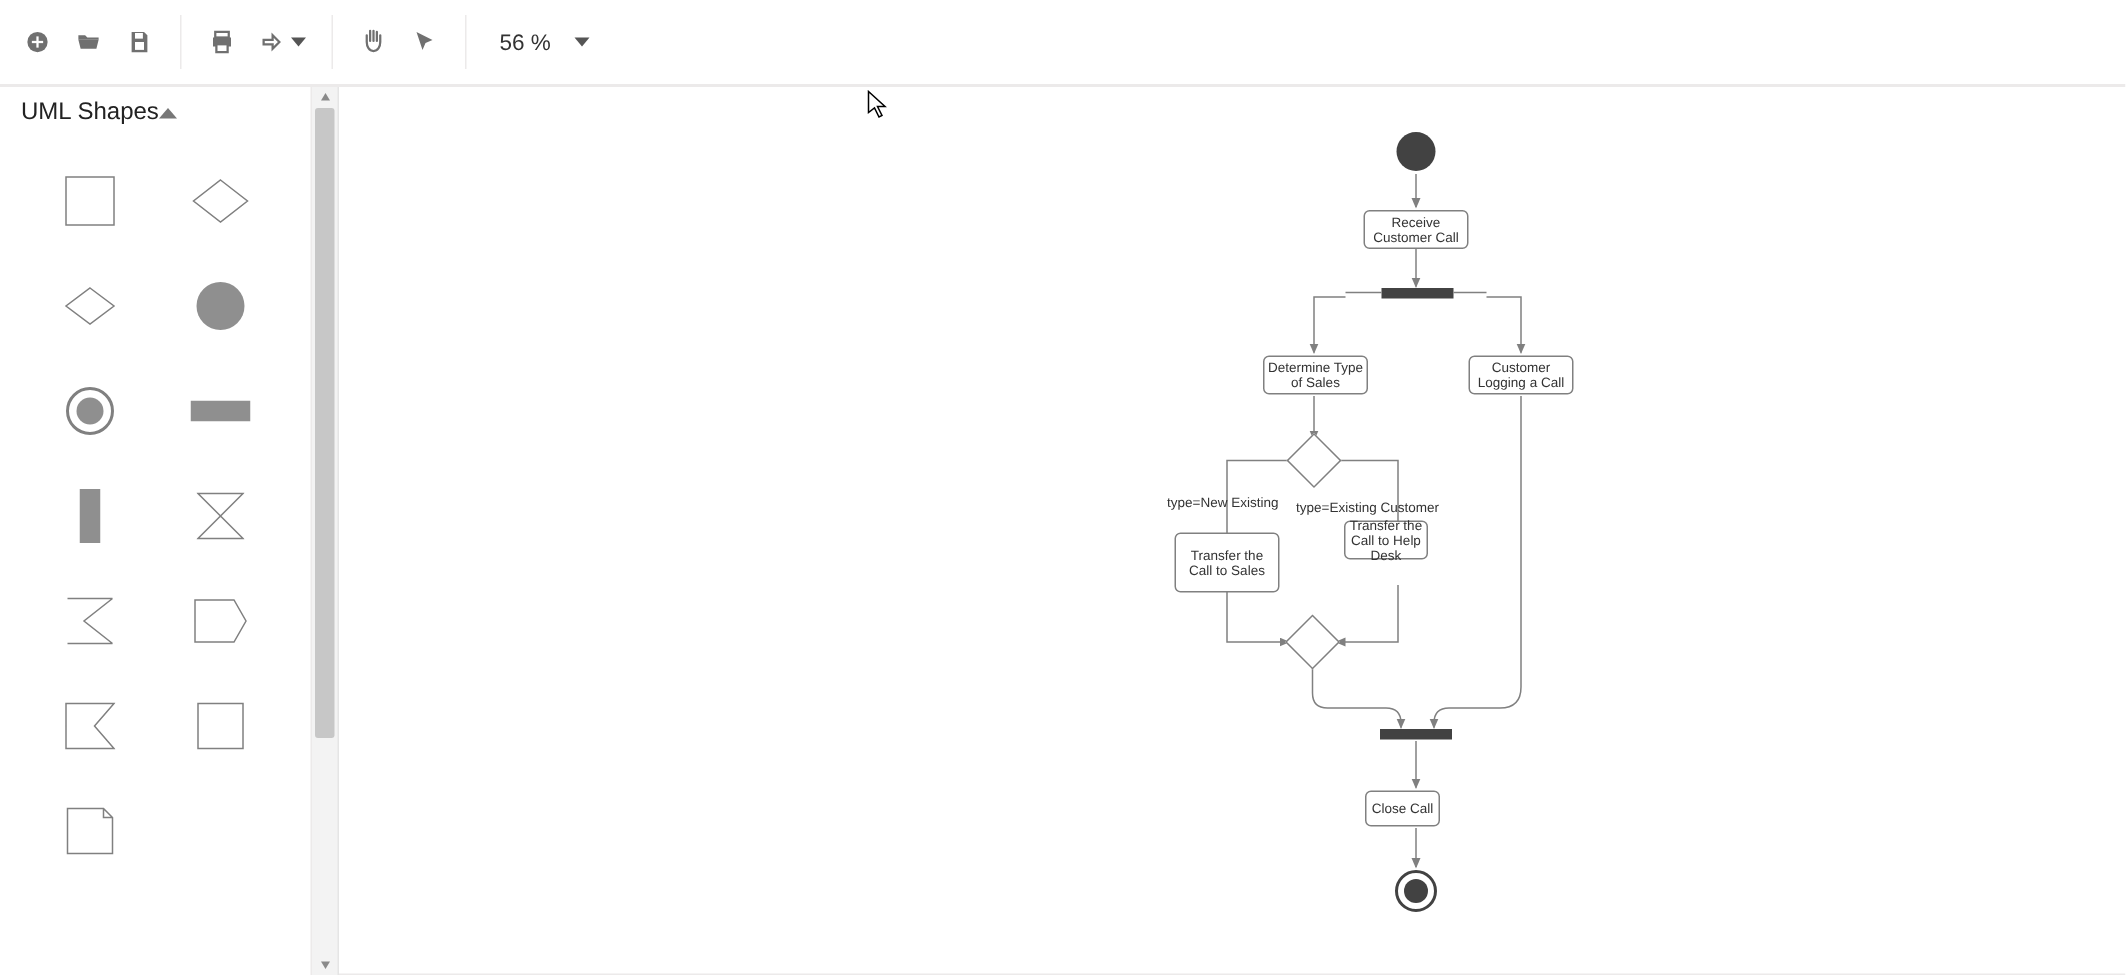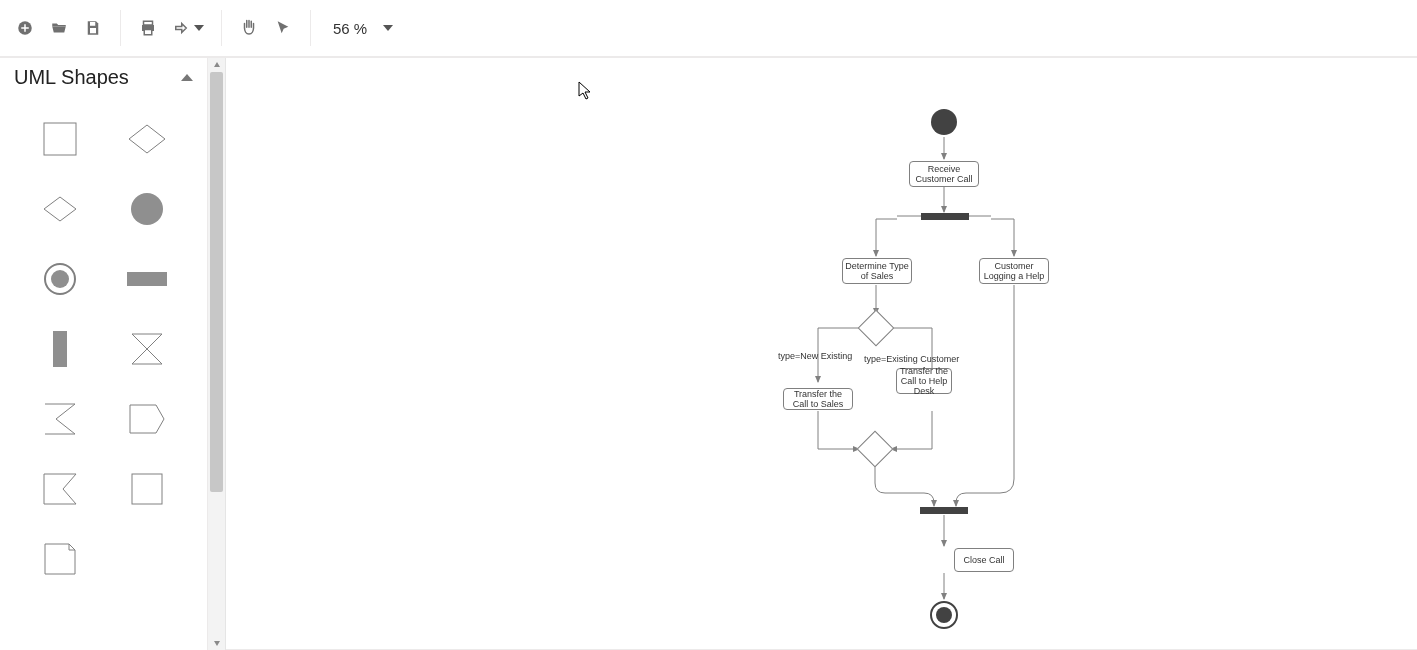--- a/index.html
+++ b/index.html
@@ -30,22 +30,22 @@
 
   
   .side {
     width: 208px;
     border-right:1px solid #eceaea;
     height:100%;
     background:#fff;
     position:relative;
   }
   .side-head {
-    display:flex; align-items:center; justify-content:space-between;
-    padding:8px 14px 6px 14px; font-size:20px; color:#222;
+    display:flex; align-items:center; 
+    padding:8px 14px 6px 14px; font-size:16px; color:#222;
   }
   .chev-up { width:0;height:0;border-left:6px solid transparent;border-right:6px solid transparent;border-bottom:7px solid #777; }
   .shape-grid {
     display:grid; grid-template-columns: 1fr 1fr;
     justify-items:center; align-items:center;
     row-gap: 30px; padding: 24px 16px;
   }
   .shape-slot{ width:60px; height:40px; display:flex; align-items:center; justify-content:center; cursor:grab;}
 
   
@@ -56,21 +56,20 @@
   }
   .vstrip .arrow{height:14px;width:100%;display:flex;align-items:center;justify-content:center;}
   .vstrip .arrow svg{fill:#8a8a8a;}
   .vstrip .track{flex:1;width:100%;position:relative;}
   .vstrip .thumb{position:absolute;top:0;left:2px;right:2px;height:420px;background:#c7c7c7;border-radius:2px;}
 
   
   .canvas {
     flex:1; position:relative; background:#fff; overflow:hidden;
     border-bottom:1px solid #eceaea;
-    margin-top:21px;
   }
   .canvas-inner { position:absolute; inset:0; }
 
   
   .act {
     position:absolute;
     border:1px solid #808080;
     border-radius:4px;
     background:#fff;
     font-size:9px;
@@ -298,40 +297,40 @@
 
       <svg class="conn">
           <path d="M695 137 H 671"></path>
           <path d="M743 137 H 765"></path>
         </svg>
 
       <div class="act" style="left:616px;top:179px;width:70px;height:26px">
         <span>Determine Type of Sales</span>
       </div>
       <div class="act" style="left:753px;top:179px;width:70px;height:26px">
-        <span>Customer Logging a Help</span>
+        <span>Customer Logging a Call</span>
       </div>
 
       <div class="diamond" style="left:637px;top:236px"></div>
 
       <div class="edge-label" style="left:552px;top:272px">type=New Existing</div>
       <div class="edge-label" style="left:638px;top:275px">type=Existing Customer</div>
 
-      <div class="act" style="left:557px;top:309px;width:70px;height:22px">
+      <div class="act" style="left:557px;top:297px;width:70px;height:40px">
         <span>Transfer the Call to Sales</span>
       </div>
       <div class="act" style="left:670px;top:289px;width:56px;height:26px">
         <span>Transfer the Call to Help Desk</span>
       </div>
 
       <div class="diamond" style="left:636px;top:357px"></div>
 
       <div class="bar" style="left:694px;top:428px;width:48px"></div>
 
-      <div class="act" style="left:728px;top:469px;width:60px;height:24px">
+      <div class="act" style="left:684px;top:469px;width:50px;height:24px">
         <span>Close Call</span>
       </div>
 
       <div class="final-node" style="left:704px;top:522px"></div>
 
       <div class="cursor-ov" style="left:352px;top:2px">
         <svg width="16" height="20">
             <path d="M1 1 L1 15 L5 12 L8 18 L10 17 L7 11 L12 11 Z" fill="#fff" stroke="#000"></path>
           </svg>
       </div>

